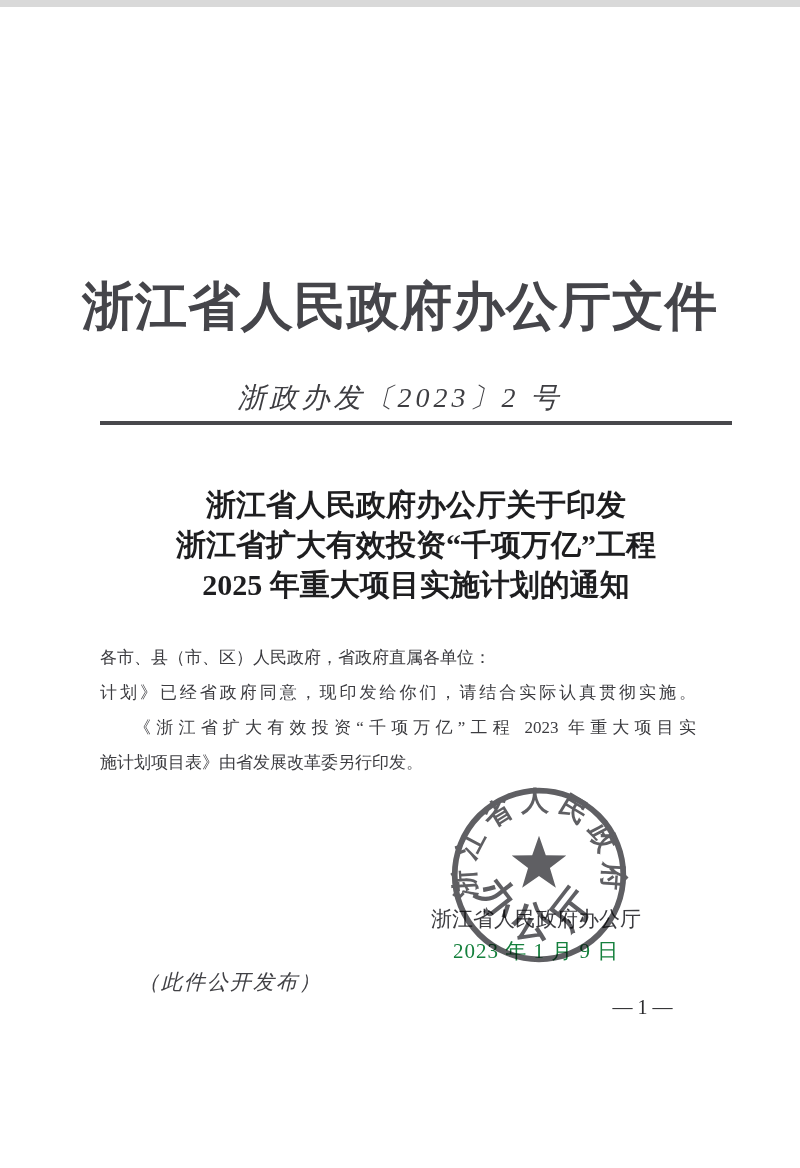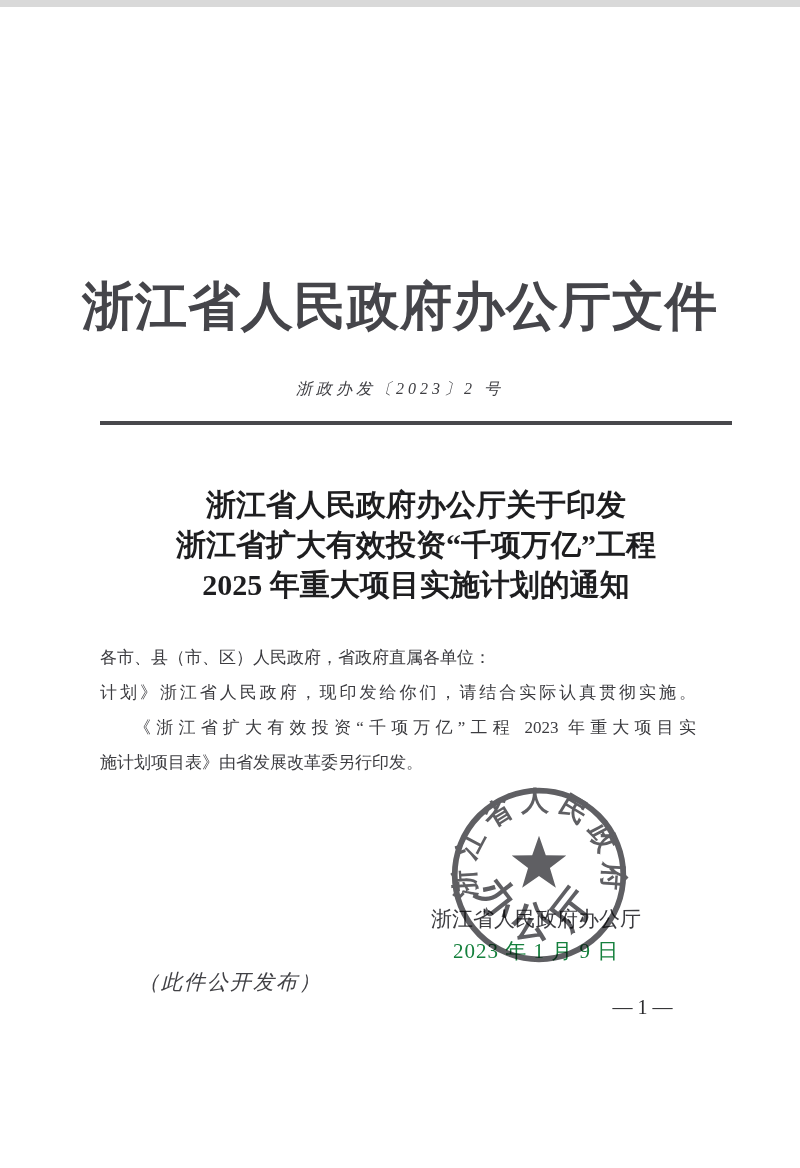--- a/index.html
+++ b/index.html
@@ -22,21 +22,21 @@
     font-weight: bold;
     letter-spacing: 1px;
     line-height: 1.6;
     color: #45454a;
   }
   .doc-number {
     position: absolute;
     left: 0; top: 372px;
     width: 100%;
     text-align: center;
-    font-size: 16px;
+    font-size: 28px;
     letter-spacing: 4px;
     font-style: italic;
     color: #3e3e42;
   }
   .red-rule {
     position: absolute;
     left: 100px; top: 414px;
     width: 632px; height: 4px;
     background: #48484c;
   }
@@ -119,21 +119,21 @@
   <div class="red-rule"></div>
 
   <div class="doc-title">
     <div>浙江省人民政府办公厅关于印发</div>
     <div>浙江省扩大有效投资“千项万亿”工程</div>
     <div>2025 年重大项目实施计划的通知</div>
   </div>
 
   <div class="body-text">
     <div class="bline">各市、县（市、区）人民政府，省政府直属各单位：</div>
-    <div class="bline fill">计划》浙江省人民政府，现印发给你们，请结合实际认真贯彻实施。</div>
+    <div class="bline fill">计划》已经省政府同意，现印发给你们，请结合实际认真贯彻实施。</div>
     <div class="bline indent fill">《浙江省扩大有效投资“千项万亿”工程 2023 年重大项目实</div>
     <div class="bline">施计划项目表》由省发展改革委另行印发。</div>
   </div>
 
   <div class="closing-signer">浙江省人民政府办公厅</div>
 
   <div class="closing-date">2023 年 1 月 9 日</div>
 
   <svg class="seal" viewBox="0 0 190 190" aria-hidden="true">
     <circle cx="95" cy="95" r="88" fill="none" stroke="#515155" stroke-width="6"></circle>

